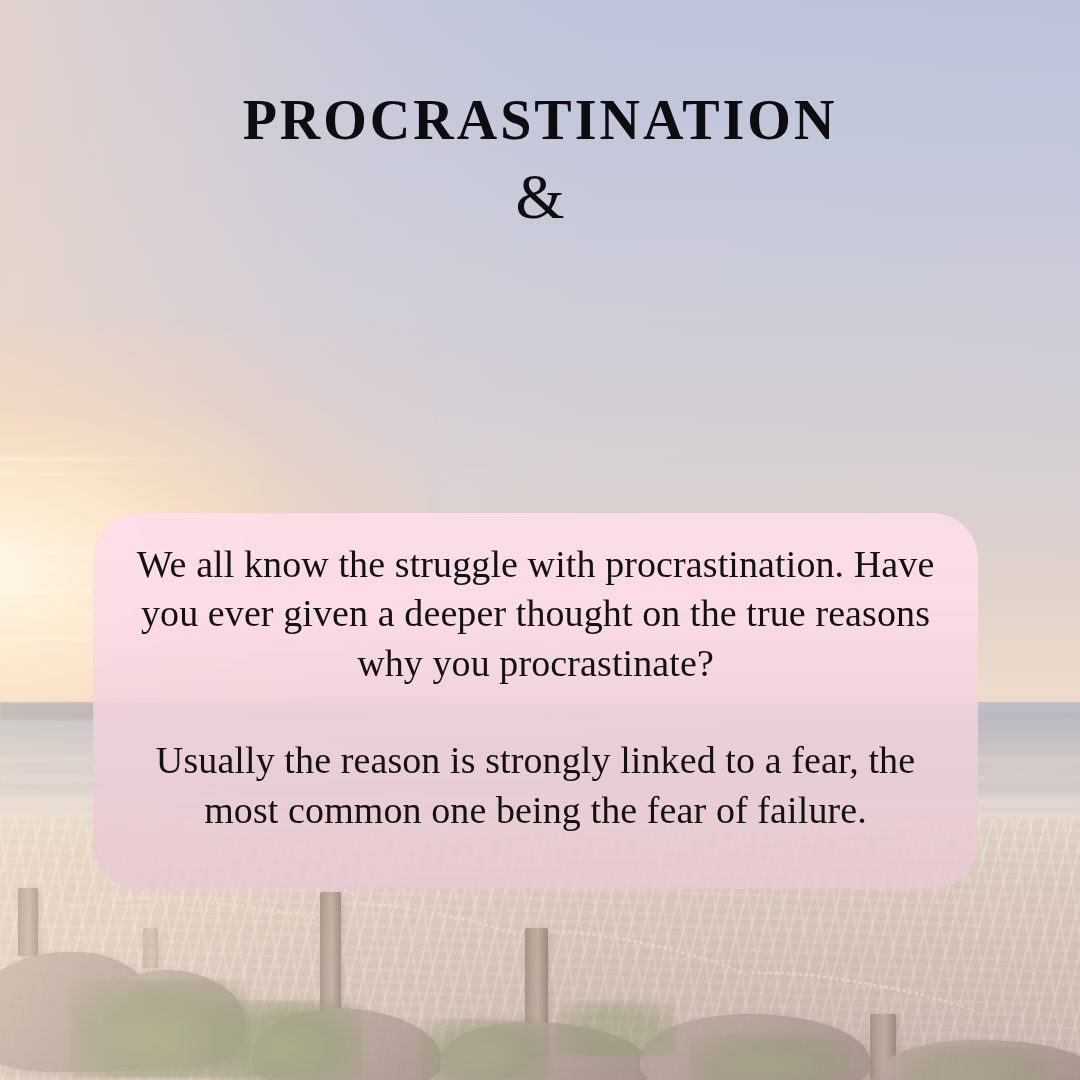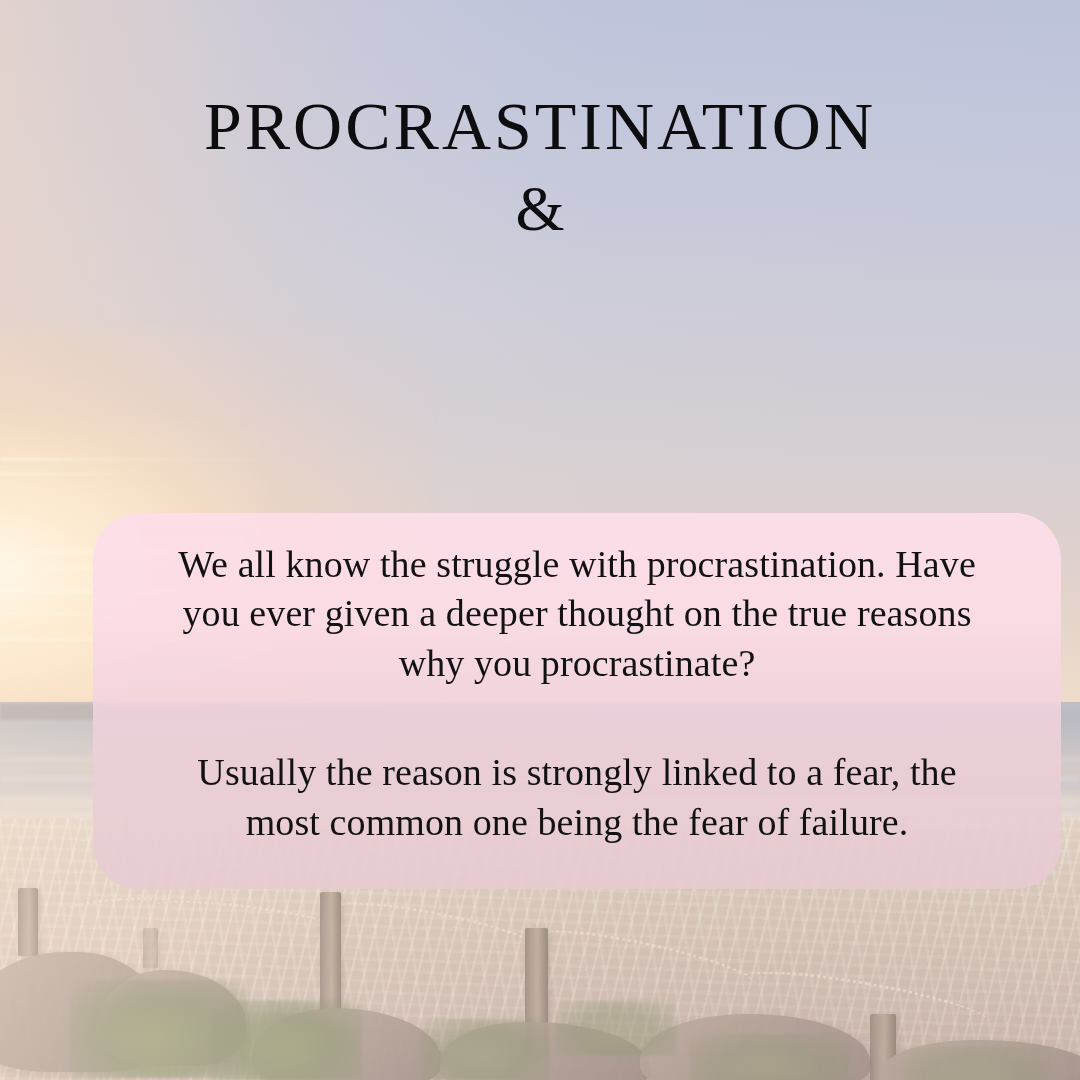--- a/index.html
+++ b/index.html
@@ -246,23 +246,23 @@
     position: absolute;
     left: 0; right: 0;
     top: 92px;
     text-align: center;
     color: #0d0d10;
     line-height: 1.0;
     user-select: none;
   }
   .headline .line1 {
     display: block;
-    font-size: 68px;
+    font-size: 56px;
     letter-spacing: 3.0px;
-    font-weight: 400;
+    font-weight: 700;
     white-space: nowrap;
   }
   .headline .amp {
     display: block;
     font-size: 63px;
     margin-top: 18px;
     letter-spacing: 0;
     font-weight: 400;
   }
   .headline .line2 {
@@ -272,21 +272,21 @@
     margin-top: 14px;
     font-weight: 400;
     white-space: nowrap;
   }
 
   
   .card {
     position: absolute;
     left: 93px;
     top: 513px;
-    width: 968px;
+    width: 885px;
     height: 376px;
     border-radius: 46px;
     background: linear-gradient(to bottom,
       rgba(253,222,233,0.93) 0%,
       rgba(252,220,231,0.92) 26%,
       rgba(243,212,223,0.88) 48%,
       rgba(236,206,215,0.86) 68%,
       rgba(232,203,211,0.85) 86%,
       rgba(231,202,210,0.85) 100%);
     backdrop-filter: blur(1px);
@@ -304,21 +304,21 @@
     text-align: center;
   }
   .para {
     font-size: 38px;
     line-height: 1.30;
     letter-spacing: 0.1px;
     max-width: 840px;
     margin: 0;
   }
   .para.p2 {
-    margin-top: 60px;
+    margin-top: 48px;
   }
 </style>
 </head>
 <body>
 
 <div class="canvas">
 
   <div class="photo">
 
     <div class="sky"></div>

